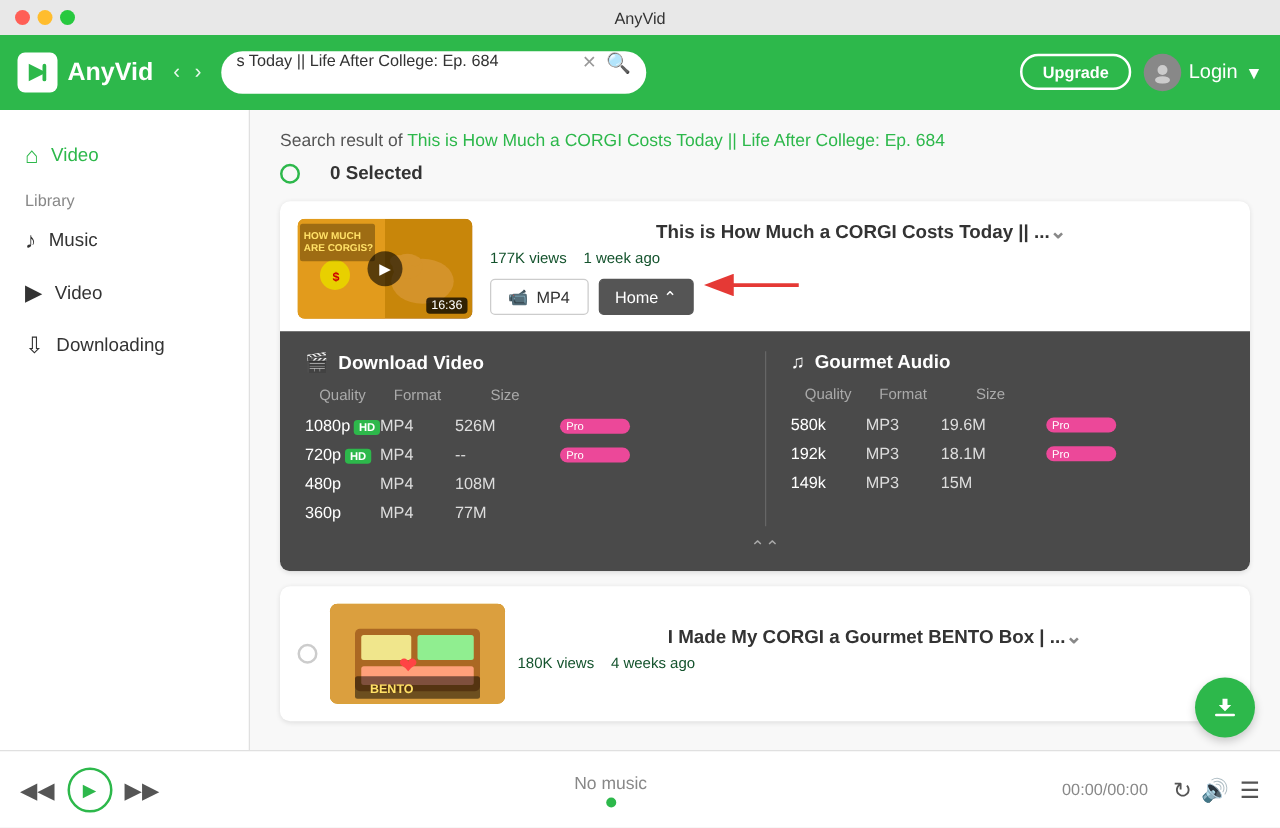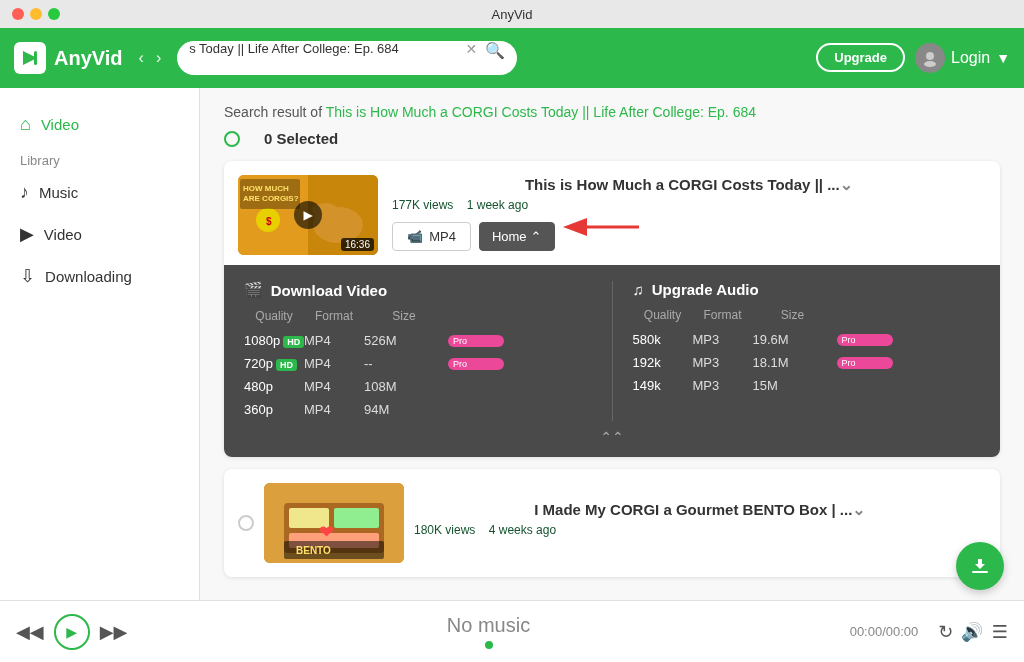--- a/index.html
+++ b/index.html
@@ -103,21 +103,21 @@
 
     
     .fab-download { position: fixed; bottom: 70px; right: 20px; width: 48px; height: 48px; background: #2db84b; border-radius: 50%; display: flex; align-items: center; justify-content: center; color: white; font-size: 20px; cursor: pointer; box-shadow: 0 3px 8px rgba(0,0,0,0.2); }
 
     
     .bottom-player { height: 62px; background: white; border-top: 1px solid #e0e0e0; display: flex; align-items: center; padding: 0 16px; gap: 12px; flex-shrink: 0; }
     .player-controls { display: flex; align-items: center; gap: 10px; }
     .ctrl-btn { background: none; border: none; cursor: pointer; color: #555; font-size: 18px; }
     .play-btn-player { width: 36px; height: 36px; border-radius: 50%; border: 2px solid #2db84b; color: #2db84b; background: none; display: flex; align-items: center; justify-content: center; cursor: pointer; font-size: 14px; }
     .player-info { flex: 1; text-align: center; }
-    .no-music { font-size: 20px; color: #888; }
+    .no-music { font-size: 14px; color: #888; }
     .green-dot { width: 8px; height: 8px; background: #2db84b; border-radius: 50%; margin: 4px auto 0; }
     .time-display { color: #888; font-size: 13px; margin-left: auto; }
     .player-right-controls { display: flex; align-items: center; gap: 8px; margin-left: 8px; }
     .player-ctrl { color: #555; font-size: 18px; cursor: pointer; background: none; border: none; }
   </style>
 </head>
 <body>
 
 <div class="title-bar">
   <div class="traffic-lights">
@@ -292,30 +292,30 @@
                 <div class="dl-row video-row-grid">
                   <span class="dl-cell quality">480p</span>
                   <span class="dl-cell">MP4</span>
                   <span class="dl-cell">108M</span>
                   <span></span>
                 </div>
 
                 <div class="dl-row video-row-grid">
                   <span class="dl-cell quality">360p</span>
                   <span class="dl-cell">MP4</span>
-                  <span class="dl-cell">94M</span>
+                  <span class="dl-cell">77M</span>
                   <span></span>
                 </div>
               </div>
             </div>
 
             <div class="download-col">
               <div class="col-header">
                 <span>♫</span>
-                <span>Upgrade Audio</span>
+                <span>Gourmet Audio</span>
               </div>
               <div class="dl-table">
                 <div class="dl-table-header audio-header">
                   <span>Quality</span>
                   <span>Format</span>
                   <span>Size</span>
                   <span></span>
                 </div>
 
                 <div class="dl-row audio-row-grid">

